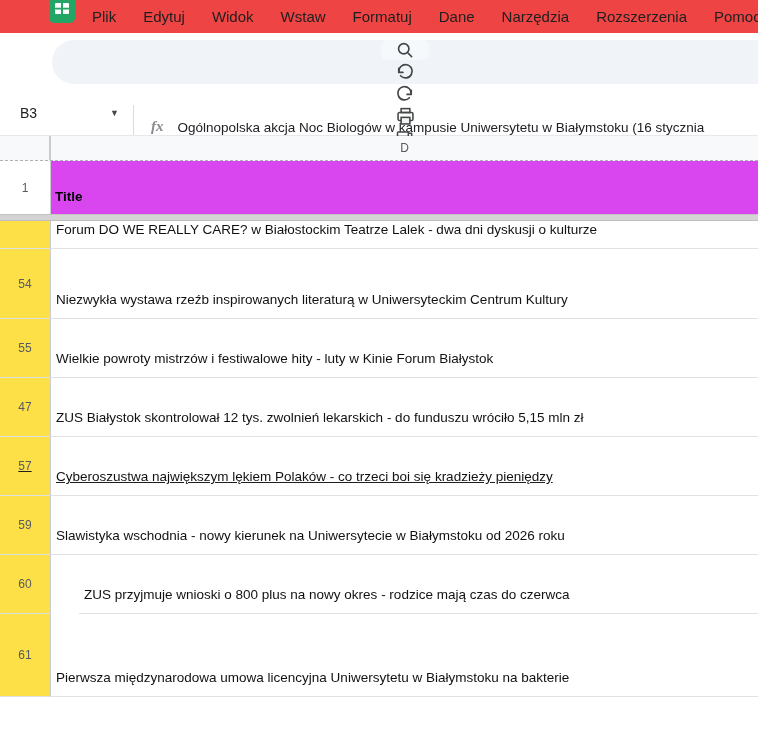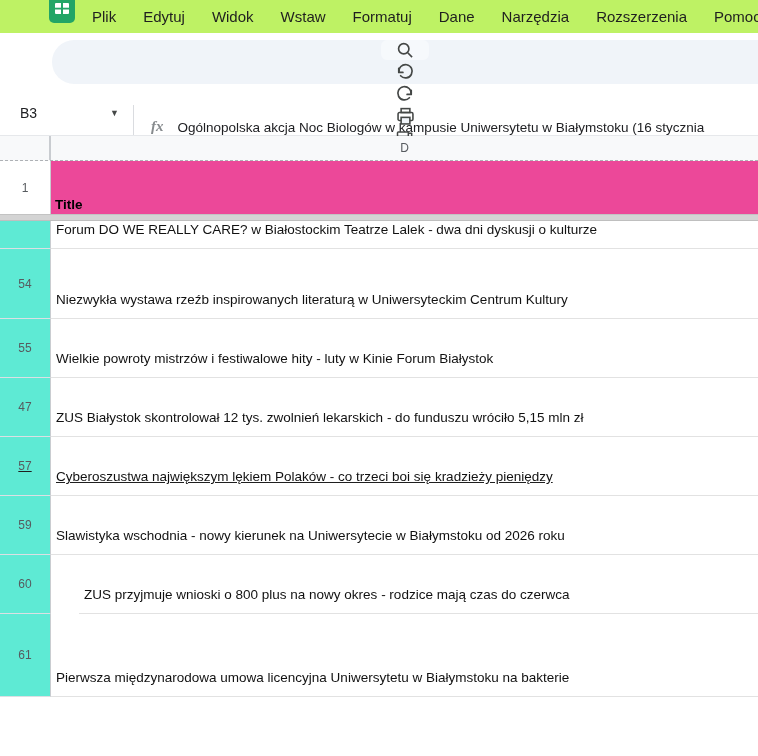--- a/index.html
+++ b/index.html
@@ -1,21 +1,21 @@
 <!DOCTYPE html>
 <html><head>
 <meta charset="utf-8">
 <style>
   * { margin:0; padding:0; box-sizing:border-box; }
   html,body { width:758px; height:756px; overflow:hidden; background:#fff; }
   body { font-family:"Liberation Sans", sans-serif; color:#1f1f1f; position:relative; }
   .screen { width:758px; height:756px; overflow:hidden; position:relative; background:#fff; }
 
   
-  .menubar { height:33px; display:flex; align-items:center; padding-left:92px; gap:27px; background:#bef264; position:relative; white-space:nowrap; }
+  .menubar { height:33px; display:flex; align-items:center; padding-left:92px; gap:27px; background:#ef4444; position:relative; white-space:nowrap; }
   .logo { position:absolute; left:48px; top:-9px; width:28px; height:33px; }
   .menu-item { font-size:15px; color:#1f1f1f; cursor:default; }
 
   
   .toolbar { height:57px; display:flex; align-items:center; background:#fff; }
   .pill { margin-left:52px; width:760px; height:44px; background:#f0f4f9; border-radius:22px 0 0 22px; display:flex; align-items:center; gap:2px;flex-direction:column; }
   .search-cap { width:48px; height:44px; border-radius:22px 0 0 22px; background:#f6f9fc; display:flex; align-items:center; justify-content:center; }
   .tb-btn { min-width:36px; height:36px; display:flex; align-items:center; justify-content:center; color:#444746; border-radius:6px; position:relative; }
   .tb-btn svg { display:block; }
   .tb-text { font-size:14px; color:#444746; }
@@ -41,25 +41,25 @@
   .formula-text { flex:1; font-size:13.5px; color:#202124; white-space:nowrap; overflow:hidden; }
 
   
   .grid { position:relative; background:#fff; }
   .col-header { height:25px; display:flex; background:#f8f9fa; border-bottom:1px dashed #aeb1b5; }
   .corner-stub { width:51px; height:100%; border-right:2px solid #c9ccd0; background:#f8f9fa; }
   .col-letter { flex:1; display:flex; align-items:center; justify-content:center; font-size:12px; color:#575b5f; }
 
   .row1 { height:53px; display:flex; }
   .row1 .rh { background:#fff; }
-  .title-cell { flex:1; background:#ec4899; display:flex; align-items:flex-end; padding:0 0 2px 4px; font-size:13.5px; font-weight:bold; color:#000; }
+  .title-cell { flex:1; background:#d946ef; display:flex; align-items:flex-end; padding:0 0 10px 4px; font-size:13.5px; font-weight:bold; color:#000; }
 
   .frozen-band { height:7px; background:#d4d4d4; border-top:1px solid #c3c3c3; border-bottom:1px solid #bfbfbf; }
 
-  .rh { width:51px; border-right:1px solid #c9ccd0; display:flex; align-items:center; justify-content:center; font-size:12px; color:#575b5f; background:#5eead4; flex:none; }
+  .rh { width:51px; border-right:1px solid #c9ccd0; display:flex; align-items:center; justify-content:center; font-size:12px; color:#575b5f; background:#fde047; flex:none; }
   .row { display:flex; }
   .row .rh { border-bottom:1px solid #dcdfe3; }
   .row .cell { flex:1; border-bottom:1px solid #e2e2e2; display:flex; align-items:flex-end; padding:0 0 11px 5px; overflow:hidden; }
   .cell-text { font-size:13.5px; color:#111; white-space:nowrap; }
 </style>
 </head>
 <body>
 
 <div class="screen">
 

